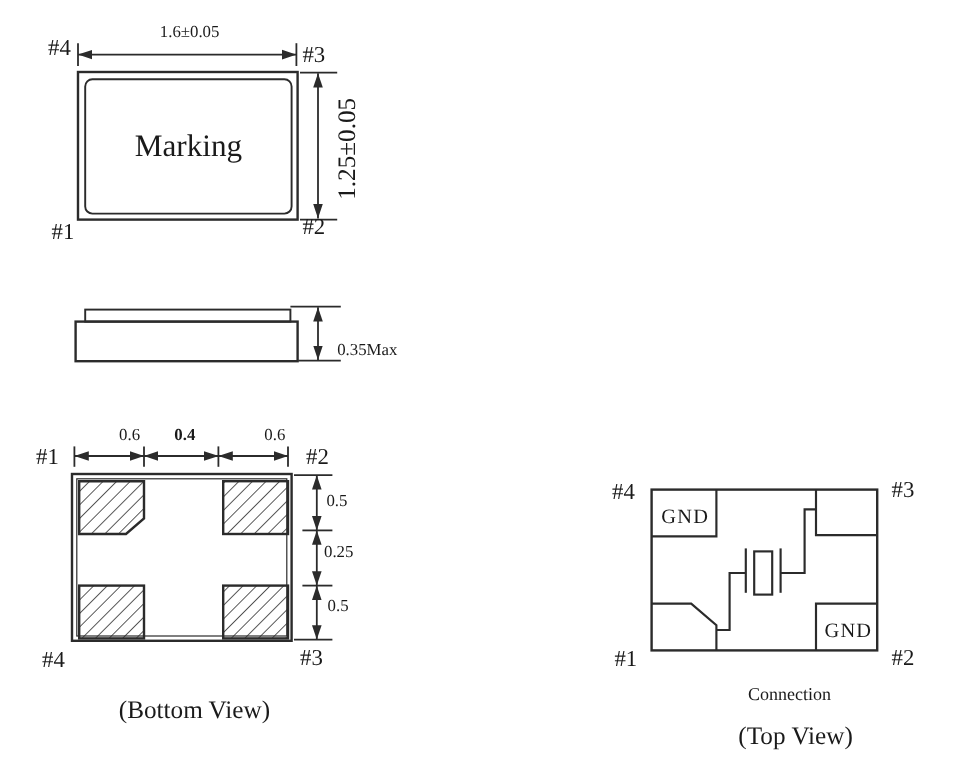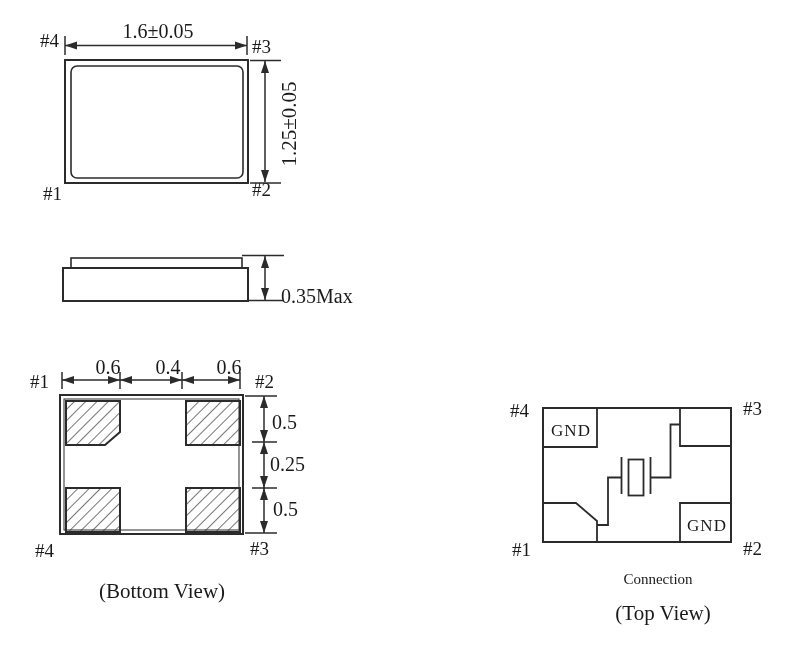--- a/index.html
+++ b/index.html
@@ -6,39 +6,39 @@
   .canvas {
     position:relative; width:800px; height:650px;
     background:#ffffff; overflow:hidden;
     font-family:"Liberation Serif", serif;
   }
   svg.linework { position:absolute; left:0; top:0; }
   .t {
     position:absolute; color:#1a1a1a; line-height:1;
     font-family:"Liberation Serif", serif; font-size:19px; white-space:nowrap;
   }
-  .dim { font-size:20px; }
+  .dim { font-size:14px; }
   .cx { transform:translateX(-50%);margin-left:18px; }
   
   .tv-pin-tl { left:40px;  top:31px;  }
   .tv-pin-tr { left:252px; top:37px;  }
   .tv-pin-bl { left:43px;  top:184px; }
   .tv-pin-br { left:252px; top:180px; }
   .tv-dim-w  { left:158px; top:21px;  transform:translateX(-50%); }
   .tv-dim-h  { left:289px; top:124px; transform:translate(-50%,-50%) rotate(-90deg); font-size:21px; }
   .tv-marking{ left:157px; top:122px; transform:translate(-50%,-50%); font-size:26px; }
   
   .sv-dim    { left:281px; top:286px; }
   
   .bv-pin-tl { left:30px;  top:372px; }
   .bv-pin-tr { left:255px; top:372px; }
   .bv-pin-bl { left:35px;  top:541px; }
   .bv-pin-br { left:250px; top:539px; }
   .bv-h0 { left:90px;  top:357px; }
-  .bv-h1 { left:150px; top:357px; }
+  .bv-h1 { left:136px; top:357px;font-weight:bold; }
   .bv-h2 { left:211px; top:357px; }
   .bv-v0 { left:272px; top:412px; }
   .bv-v1 { left:270px; top:454px; }
   .bv-v2 { left:273px; top:499px; }
   .bv-caption { left:144px; top:581px; }
   
   .cn-pin-tl { left:510px; top:401px; }
   .cn-pin-tr { left:743px; top:399px; }
   .cn-pin-bl { left:512px; top:540px; }
   .cn-pin-br { left:743px; top:539px; }
@@ -129,20 +129,21 @@
         <line x1="650.5" y1="457" x2="650.5" y2="494"></line>
       </g>
       <path d="M621.5,477.5 H608 V525 H597" stroke-width="1.8"></path>
       <path d="M650.5,477.5 H670.5 V424.5 H680" stroke-width="1.8"></path>
     </g>
   </svg>
 
   <div class="t tv-pin-tl">#4</div>
   <div class="t dim tv-dim-w">1.6±0.05</div>
   <div class="t tv-pin-tr">#3</div>
+  <div class="t tv-marking">Marking</div>
   <div class="t tv-dim-h">1.25±0.05</div>
   <div class="t tv-pin-bl">#1</div>
   <div class="t tv-pin-br">#2</div>
 
   <div class="t dim sv-dim">0.35Max</div>
 
   <div class="t bv-pin-tl">#1</div>
   <div class="t bv-pin-tr">#2</div>
   <div class="t bv-pin-bl">#4</div>
   <div class="t bv-pin-br">#3</div>

